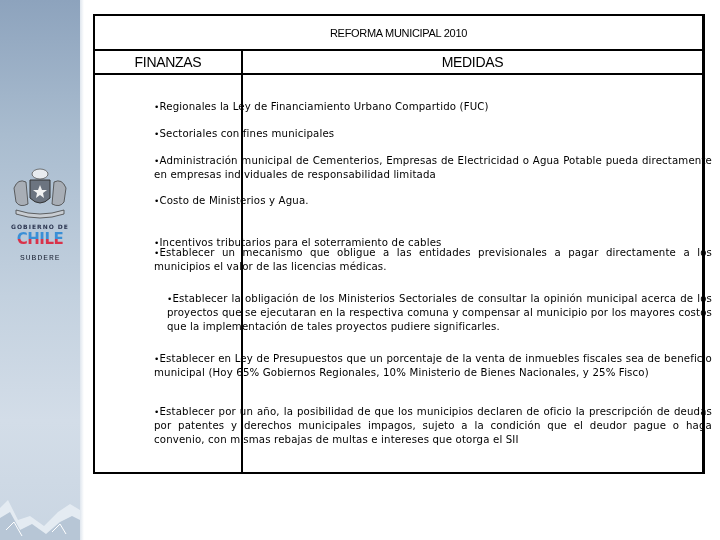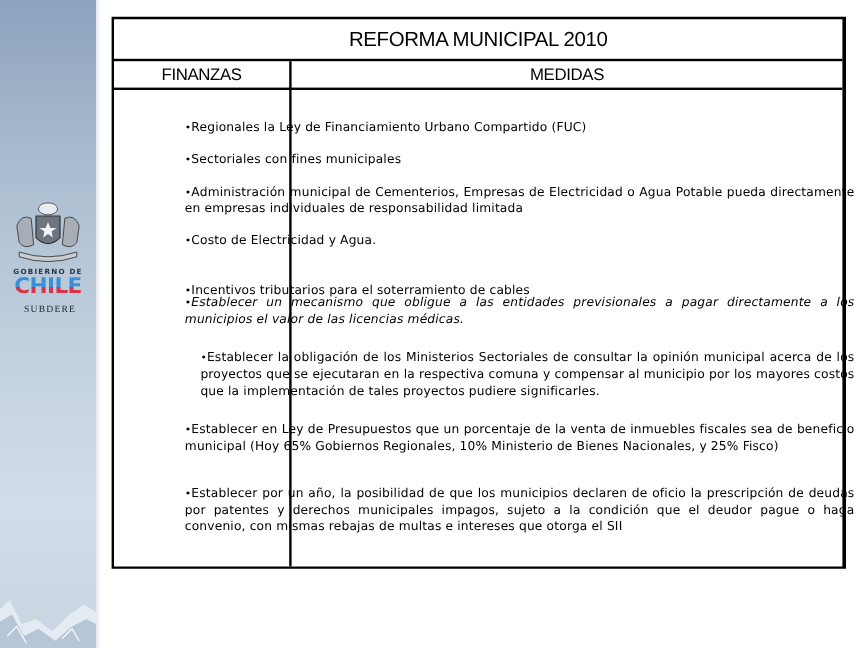--- a/index.html
+++ b/index.html
@@ -21,40 +21,40 @@
     .mountains { position: absolute; left: 0; bottom: 0; width: 80px; height: 50px; }
     .logo { position: absolute; left: 4px; top: 168px; width: 72px; height: 96px; }
     .coat { position: absolute; left: 4px; top: 0; width: 64px; height: 52px; }
     .gob {
       position: absolute; left: 0; top: 55px; width: 72px; text-align: center;
       font-family: "DejaVu Sans", sans-serif; font-size: 6px; font-weight: bold;
       letter-spacing: 1px; color: #2b3550;
     }
     .chile {
       position: absolute; left: 0; top: 60px; width: 72px; text-align: center;
-      font-family: "DejaVu Sans", sans-serif; font-size: 18px; font-weight: bold;
+      font-family: "DejaVu Sans", sans-serif; font-size: 15px; font-weight: bold;
       letter-spacing: -0.5px; line-height: 22px;
       background: linear-gradient(180deg, #3a8fd6 0%, #3a8fd6 50%, #d9324a 50%, #d9324a 100%);
       -webkit-background-clip: text; background-clip: text; color: transparent;
     }
     .subdere {
       position: absolute; left: 16px; top: 85px; width: 56px; text-align: left;
-      font-family: Liberation Serif, serif; font-size: 8px; letter-spacing: 1px;
+      font-family: Liberation Mono, monospace; font-size: 8px; letter-spacing: 1px;
       color: #1b2233;
     }
     .doc-table {
       position: absolute; left: 93px; top: 14px; width: 612px; height: 460px;
       border: 2px solid #000; border-right-width: 3px;
       box-sizing: border-box;
     }
     .row-title {
       position: absolute; left: 0; top: 0; right: 0; height: 33px;
       border-bottom: 2px solid #000;
       display: flex; align-items: center; justify-content: center;
-      font-family: "Liberation Sans", sans-serif; font-size: 17px; letter-spacing: -0.3px;
+      font-family: "Liberation Sans", sans-serif; font-size: 11px; letter-spacing: -0.3px;
     }
     .row-head {
       position: absolute; left: 0; top: 35px; right: 0; height: 22px;
       border-bottom: 2px solid #000;
     }
     .col-div {
       position: absolute; left: 146px; top: 35px; bottom: 0; width: 2px; background: #000;
     }
     .hcell {
       position: absolute; top: 0; height: 22px; display: flex; align-items: center;
@@ -103,19 +103,19 @@
     <div class="hcell fin">FINANZAS</div>
     <div class="hcell med">MEDIDAS</div>
   </div>
   <div class="col-div"></div>
 </div>
 
 <div class="content" id="medidas-list" style="top: 0px;">
     <p class="item" style="position: absolute; left: 0px; right: 0px; top: 100px;"><span class="bullet">•</span><span>Regionales la Ley de Financiamiento Urbano Compartido (FUC)</span></p>
     <p class="item" style="position: absolute; left: 0px; right: 0px; top: 127px;"><span class="bullet">•</span><span>Sectoriales con fines municipales</span></p>
     <p class="item" style="position: absolute; left: 0px; right: 0px; top: 154px;"><span class="bullet">•</span><span>Administración municipal de Cementerios, Empresas de Electricidad o Agua Potable pueda directamente en empresas individuales de responsabilidad limitada</span></p>
-    <p class="item" style="position: absolute; left: 0px; right: 0px; top: 194px;"><span class="bullet">•</span><span>Costo de Electricidad y Agua.</span></p>
+    <p class="item" style="position: absolute; left: 0px; right: 0px; top: 194px;"><span class="bullet">•</span><span>Costo de Ministerios y Agua.</span></p>
     <p class="item" style="position: absolute; left: 0px; right: 0px; top: 236px;"><span class="bullet">•</span><span>Incentivos tributarios para el soterramiento de cables</span></p>
-    <p class="item" style="position: absolute; left: 0px; right: 0px; top: 246px; font-style: italic;"><span class="bullet">•</span><span>Establecer un mecanismo que obligue a las entidades previsionales a pagar directamente a los municipios el valor de las licencias médicas.</span></p>
+    <p class="item" style="position: absolute; left: 0px; right: 0px; top: 246px;"><span class="bullet">•</span><span>Establecer un mecanismo que obligue a las entidades previsionales a pagar directamente a los municipios el valor de las licencias médicas.</span></p>
     <p class="item" style="position: absolute; left: 13px; right: 0px; top: 292px;"><span class="bullet">•</span><span>Establecer la obligación de los Ministerios Sectoriales de consultar la opinión municipal acerca de los proyectos que se ejecutaran en la respectiva comuna y compensar al municipio por los mayores costos que la implementación de tales proyectos pudiere significarles.</span></p>
     <p class="item" style="position: absolute; left: 0px; right: 0px; top: 352px;"><span class="bullet">•</span><span>Establecer en Ley de Presupuestos que un  porcentaje de la venta de inmuebles fiscales sea de beneficio municipal (Hoy 65% Gobiernos Regionales, 10% Ministerio de Bienes Nacionales, y 25% Fisco)</span></p>
     <p class="item" style="position: absolute; left: 0px; right: 0px; top: 405px;"><span class="bullet">•</span><span>Establecer por un año, la posibilidad de que los municipios declaren de oficio la prescripción de deudas por patentes y derechos municipales impagos, sujeto a la condición que el deudor pague o haga convenio, con mismas rebajas de multas e intereses que otorga el SII</span></p>
   </div>
 
 </body></html>

